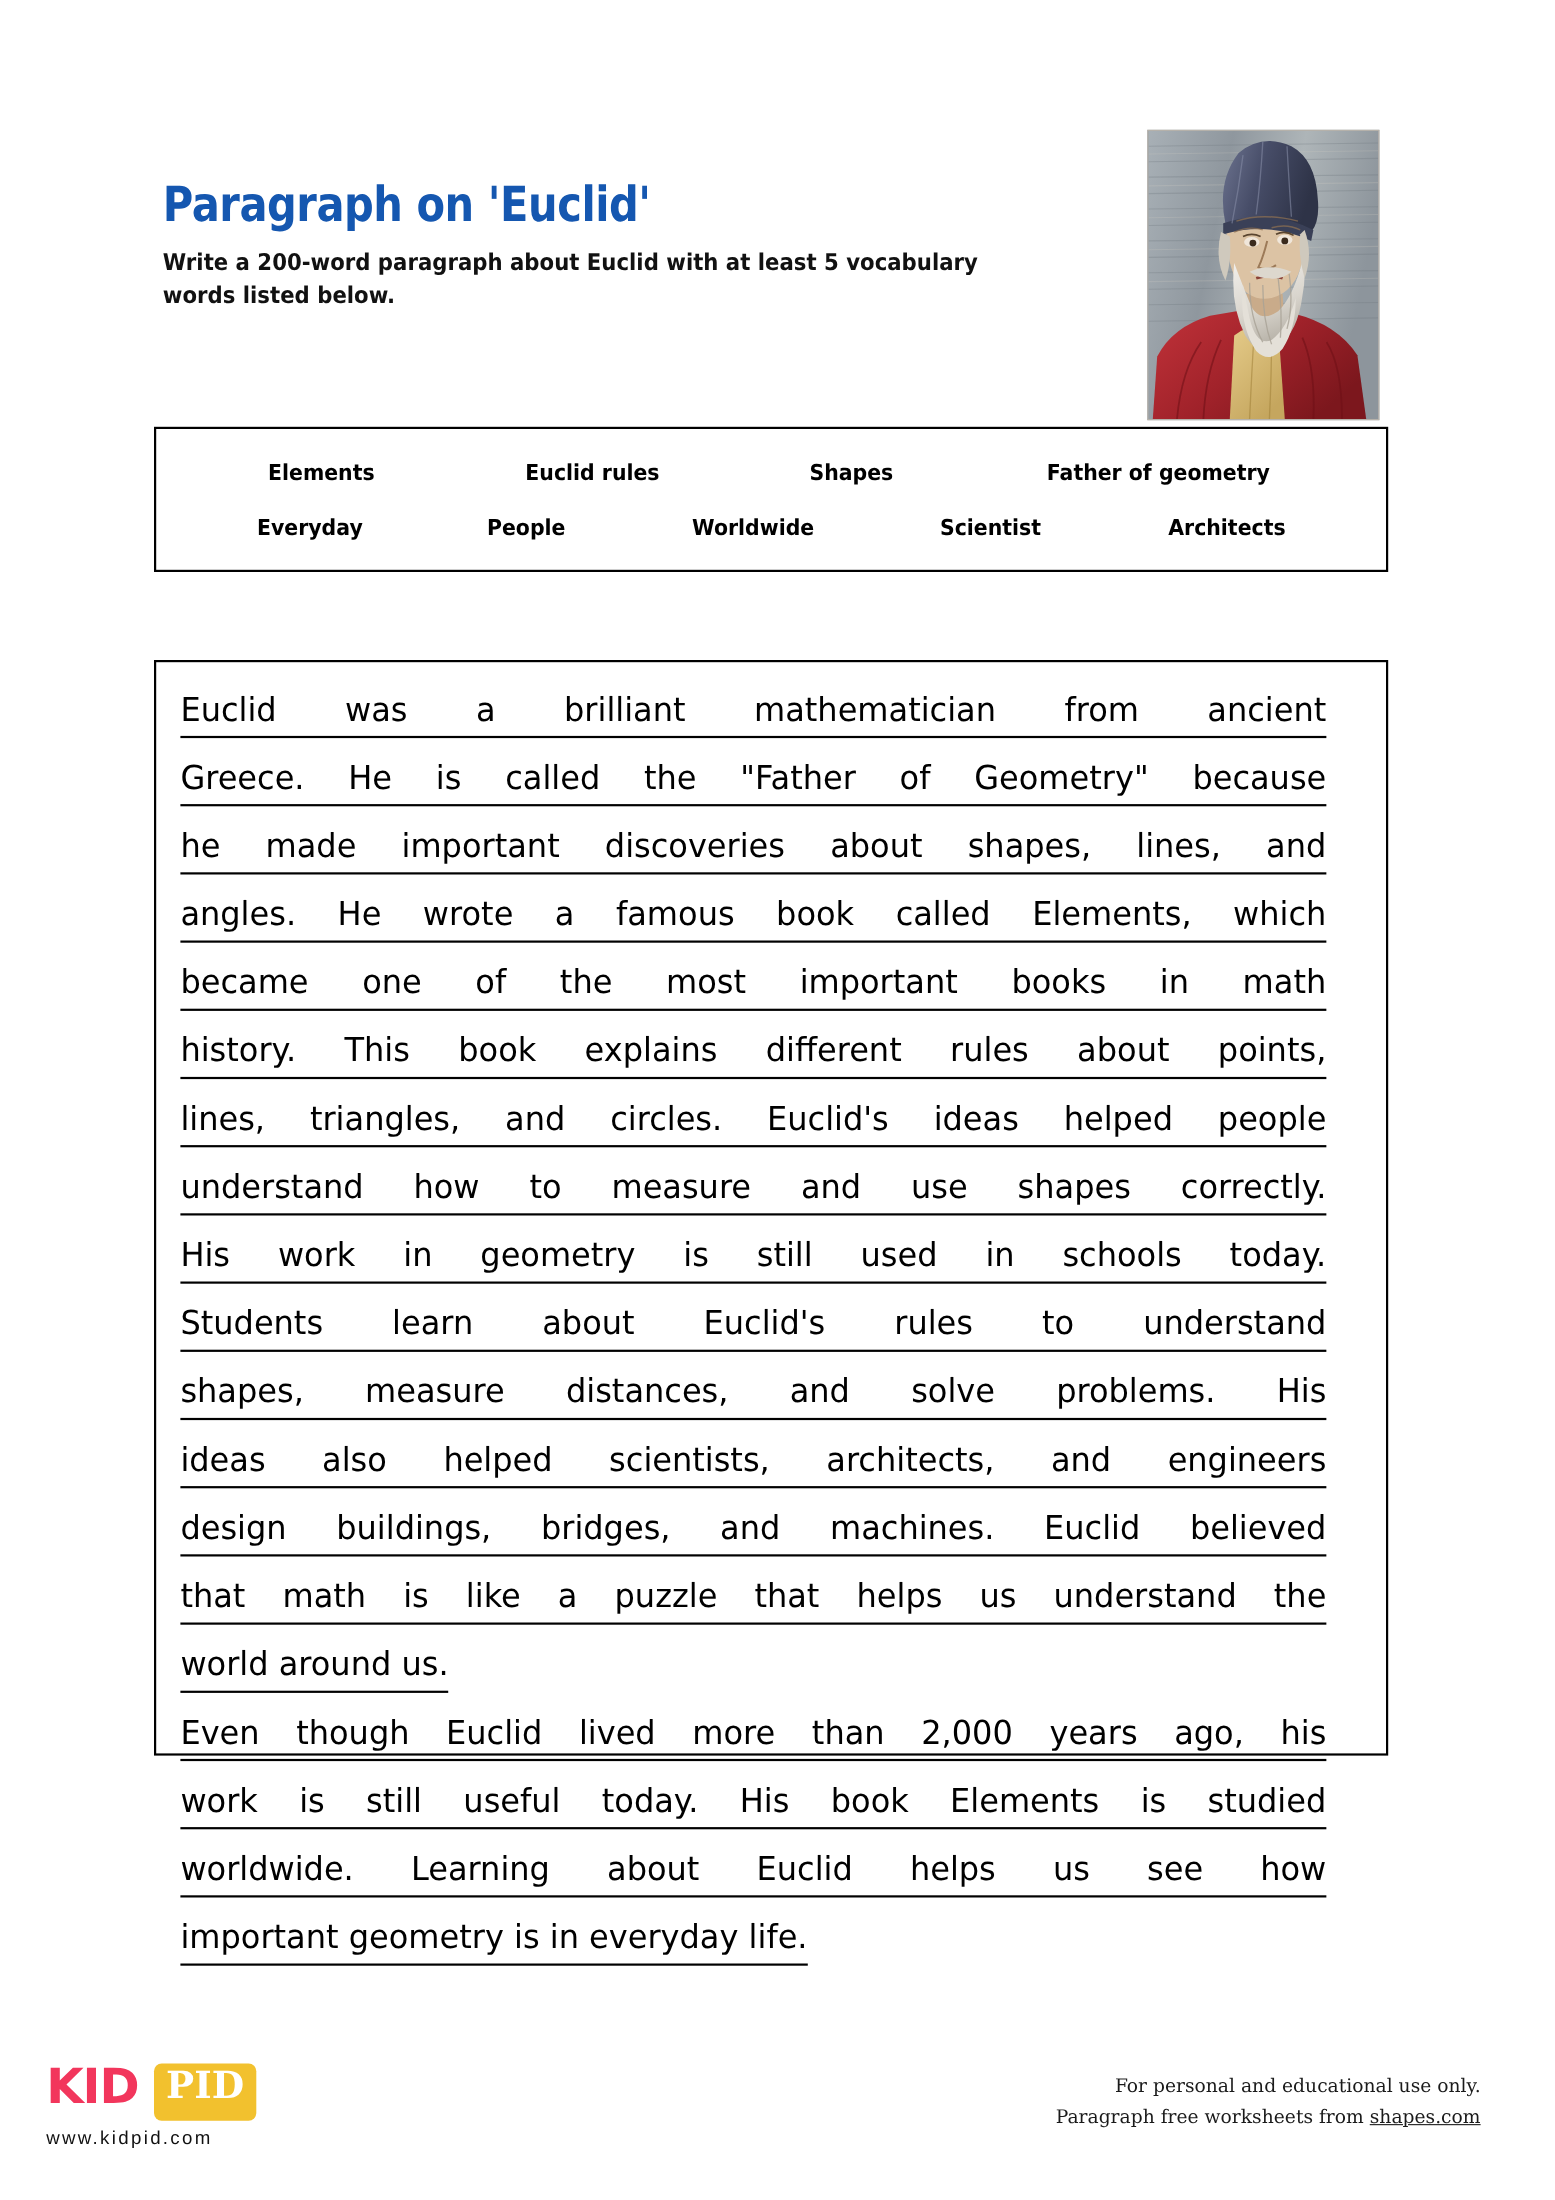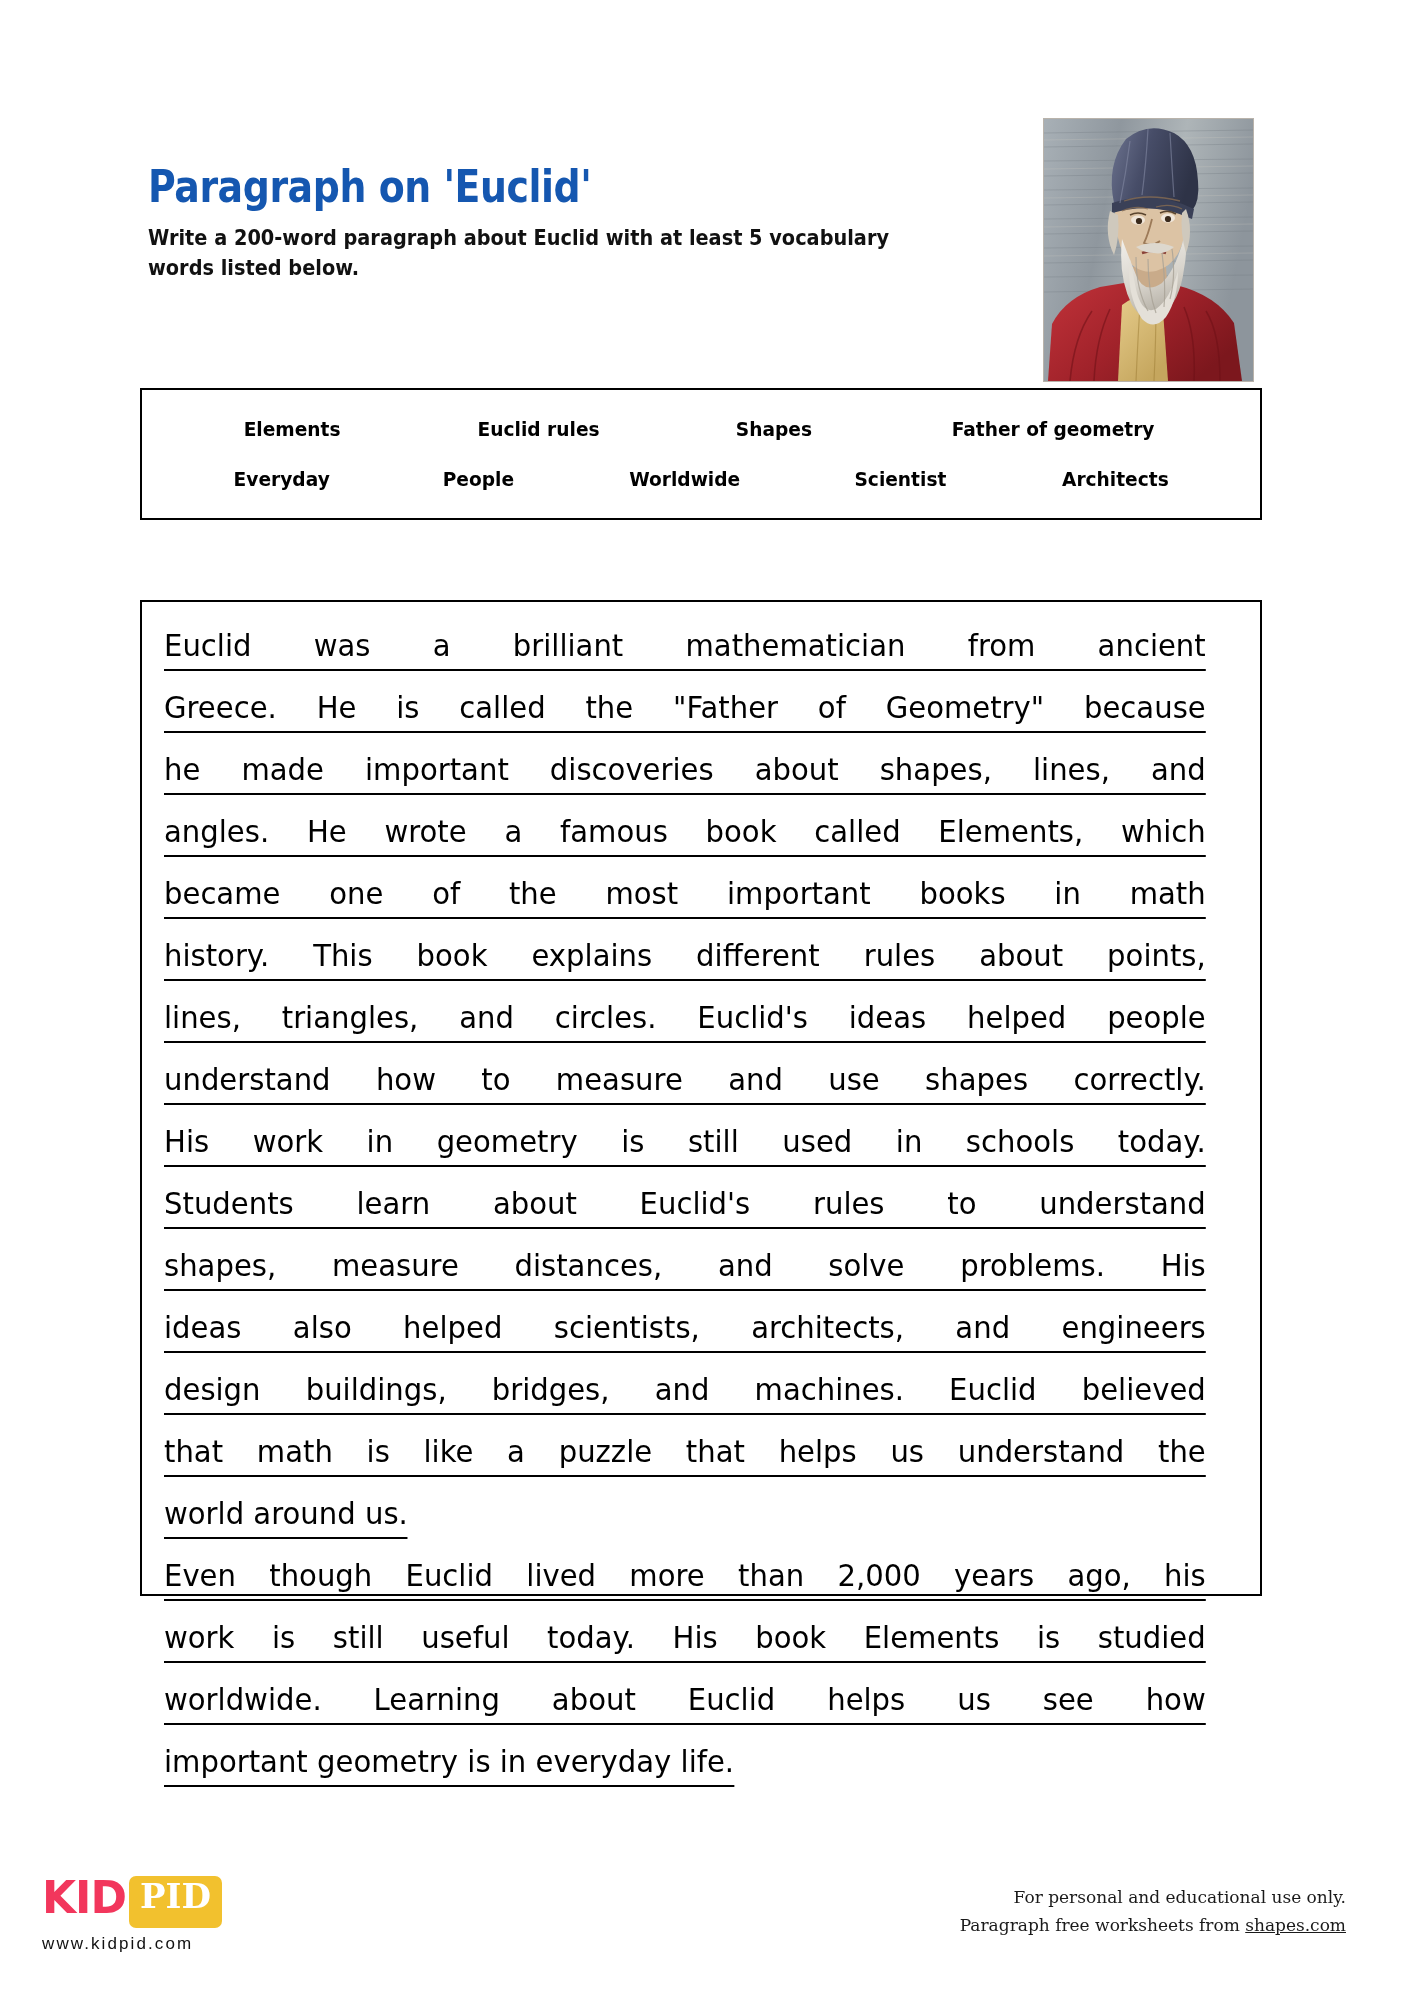--- a/index.html
+++ b/index.html
@@ -158,21 +158,21 @@
     font-size: 44px;
     font-weight: bold;
     color: #f2365c;
     letter-spacing: -1px;
     line-height: 1;
   }
   .logo-pid-box {
     background: #f2c12e;
     border-radius: 7px;
     padding: 3px 11px 5px 11px;
-    margin-left: 3px;
+    margin-left: 14px;
   }
   .logo-pid {
     font-family: "DejaVu Serif", serif;
     font-size: 34px;
     font-weight: bold;
     color: #ffffff;
     letter-spacing: 0px;
     line-height: 1;
   }
   .logo-url {

